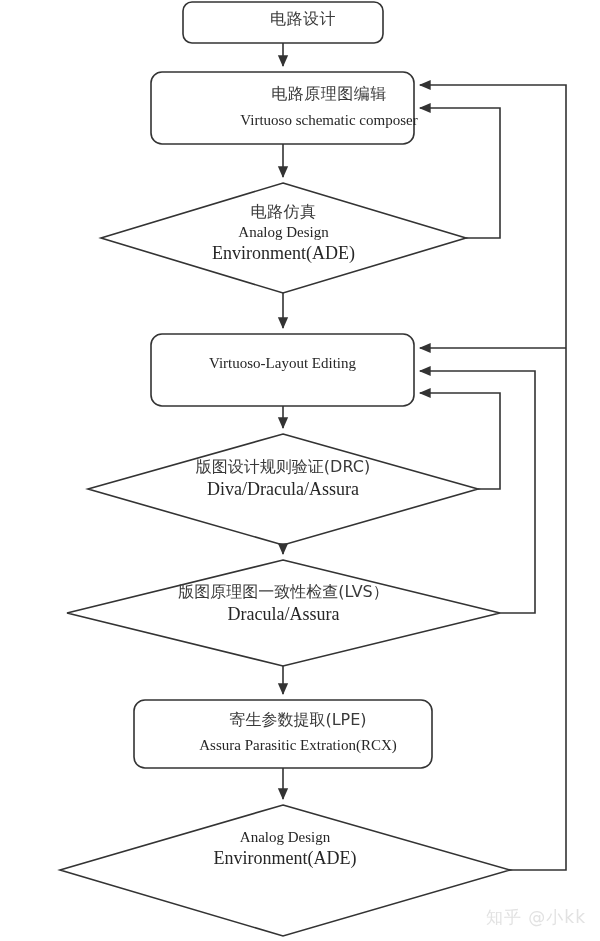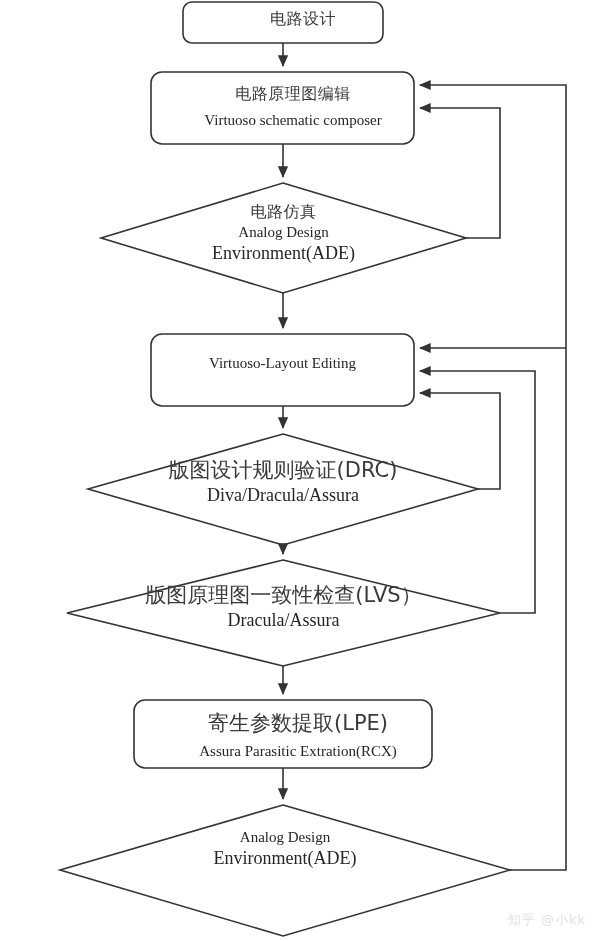--- a/index.html
+++ b/index.html
@@ -39,40 +39,40 @@
     white-space: nowrap;
   }
   .cn {
     font-family: "DejaVu Sans", "Liberation Sans", sans-serif;
     font-size: 16px;
     color: #3a3a3a;
     letter-spacing: 0.5px;
   }
   .cn-sm {
     font-family: "DejaVu Sans", "Liberation Sans", sans-serif;
-    font-size: 21px;
+    font-size: 16px;
     color: #3a3a3a;
     letter-spacing: 0px;
   }
   .en {
     font-family: "Liberation Serif", "DejaVu Serif", serif;
     font-size: 15px;
     color: #262626;
   }
   .en-lg {
     font-family: "Liberation Serif", "DejaVu Serif", serif;
     font-size: 18px;
     color: #262626;
   }
   .watermark {
     position: absolute;
     right: 14px;
     bottom: 12px;
     font-family: "DejaVu Sans", "Liberation Sans", sans-serif;
-    font-size: 13px;
+    font-size: 17px;
     color: #e2e2e2;
     letter-spacing: 1px;
     user-select: none;
   }
 </style>
 </head>
 <body>
 
 <div id="flow-root">
 
@@ -125,21 +125,21 @@
 
       <path d="M 566 348 L 420 348" marker-end="url(#arrow)"></path>
 
     </g>
   </svg>
 
   <div class="node-label" style="left:183px; top:10px; width:240px;">
     <div class="cn">电路设计</div>
   </div>
 
-  <div class="node-label" style="left:151px; top:85px; width:284px;">
+  <div class="node-label" style="left:151px; top:85px; width:284px;padding-left:36px;">
     <div class="cn">电路原理图编辑</div>
     <div class="en" style="margin-top:8px;">Virtuoso schematic composer</div>
   </div>
 
   <div class="node-label" style="left:101px; top:203px; width:365px;">
     <div class="cn">电路仿真</div>
     <div class="en" style="margin-top:2px;">Analog Design</div>
     <div class="en-lg" style="margin-top:1px;">Environment(ADE)</div>
   </div>
 

